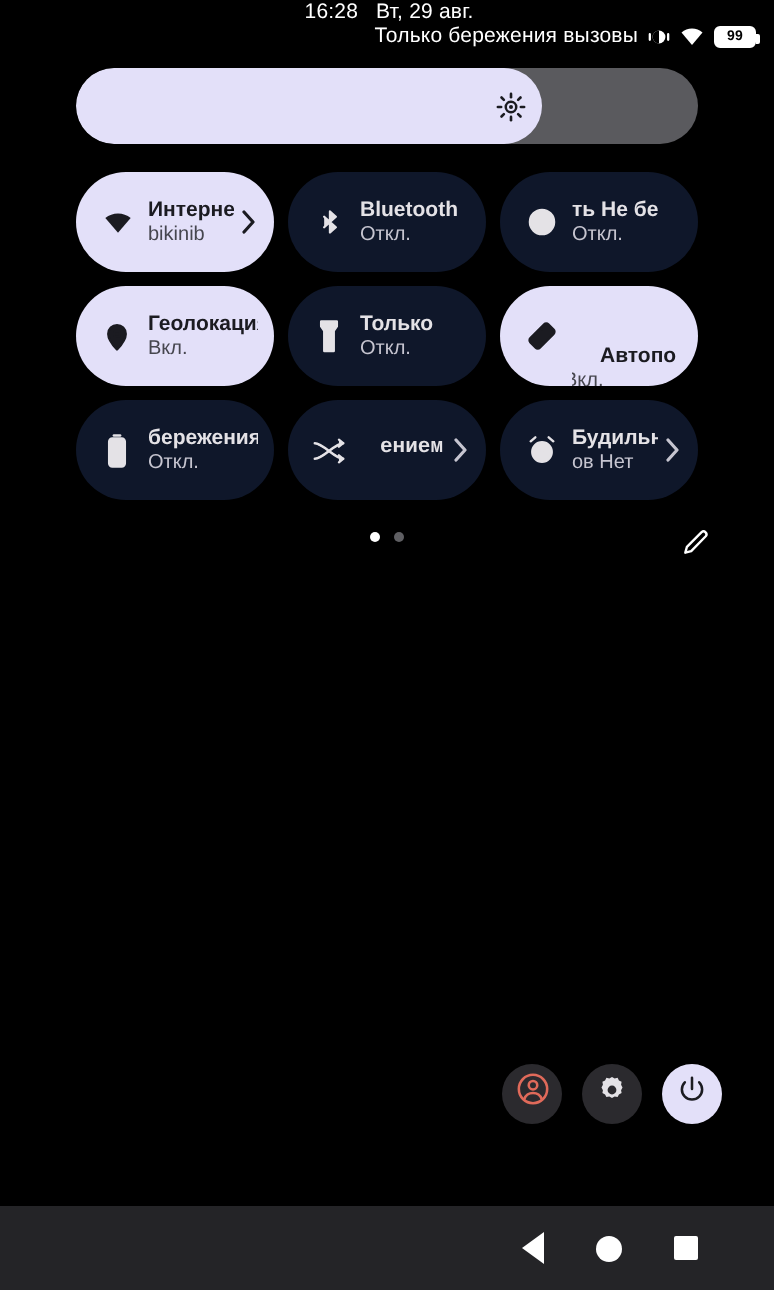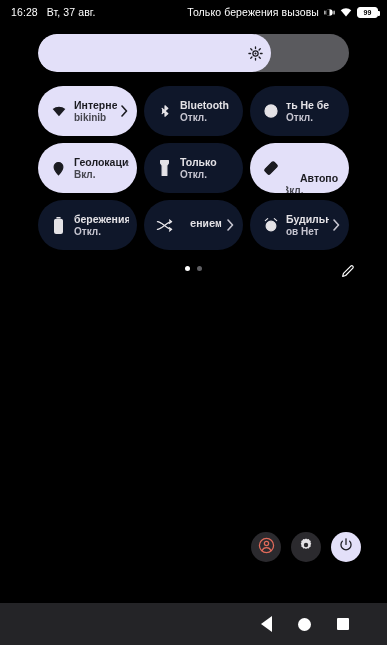--- a/index.html
+++ b/index.html
@@ -24,20 +24,21 @@
     position: absolute;
     top: 0; left: 0;
     width: 387px;
     height: 24px;
     display: flex;
     align-items: center;
     padding: 0 9px 0 11px;
     color: #ffffff;
     font-size: 10.5px;
     letter-spacing: 0.1px;
+    flex-direction: column;
   }
   #status-left { display: flex; align-items: center; gap: 9px; white-space: nowrap; }
   #status-right {
     margin-left: auto;
     display: flex;
     align-items: center;
     gap: 5px;
     white-space: nowrap;
   }
   .sb-text { font-size: 10.5px; color: #ffffff; }
@@ -145,21 +146,20 @@
     font-size: 10.5px;
     font-weight: bold;
     white-space: nowrap;
     overflow: hidden;
   }
   .tile-sub {
     font-size: 10px;
     white-space: nowrap;
     overflow: hidden;
     margin-top: 1px;
-    font-weight: bold;
   }
   .tile.active .tile-title { color: #1b1b21; }
   .tile.active .tile-sub { color: #46464f; }
   .tile.inactive .tile-title { color: #e4e2e6; }
   .tile.inactive .tile-sub { color: #c6c5d0; }
 
   
   .glitch .tile-title { text-indent: 14px; margin-top: 32px; }
   .glitch .tile-sub   { text-indent: -4px; }
   .glitch2 .tile-title { text-indent: 10px; font-family: Liberation Mono, monospace; }
@@ -248,21 +248,21 @@
   }
 </style>
 </head>
 <body>
 
 <div id="screen">
 
   <div id="status-bar">
     <div id="status-left">
       <span class="sb-text">16:28</span>
-      <span class="sb-text">Вт, 37 авг.</span>
+      <span class="sb-text">Вт, 29 авг.</span>
     </div>
     <div id="status-right">
       <span class="sb-text">Только бережения вызовы</span>
       <span class="sb-icon">
         <svg width="11" height="11" viewBox="0 0 24 24">
           <circle cx="12" cy="12" r="7" fill="#ffffff"></circle>
           <path d="M12 5 a7 7 0 0 0 0 14 z" fill="#000000"></path>
           <path d="M2 9 v6 M22 9 v6" stroke="#ffffff" stroke-width="2.5" stroke-linecap="round"></path>
         </svg>
       </span>

